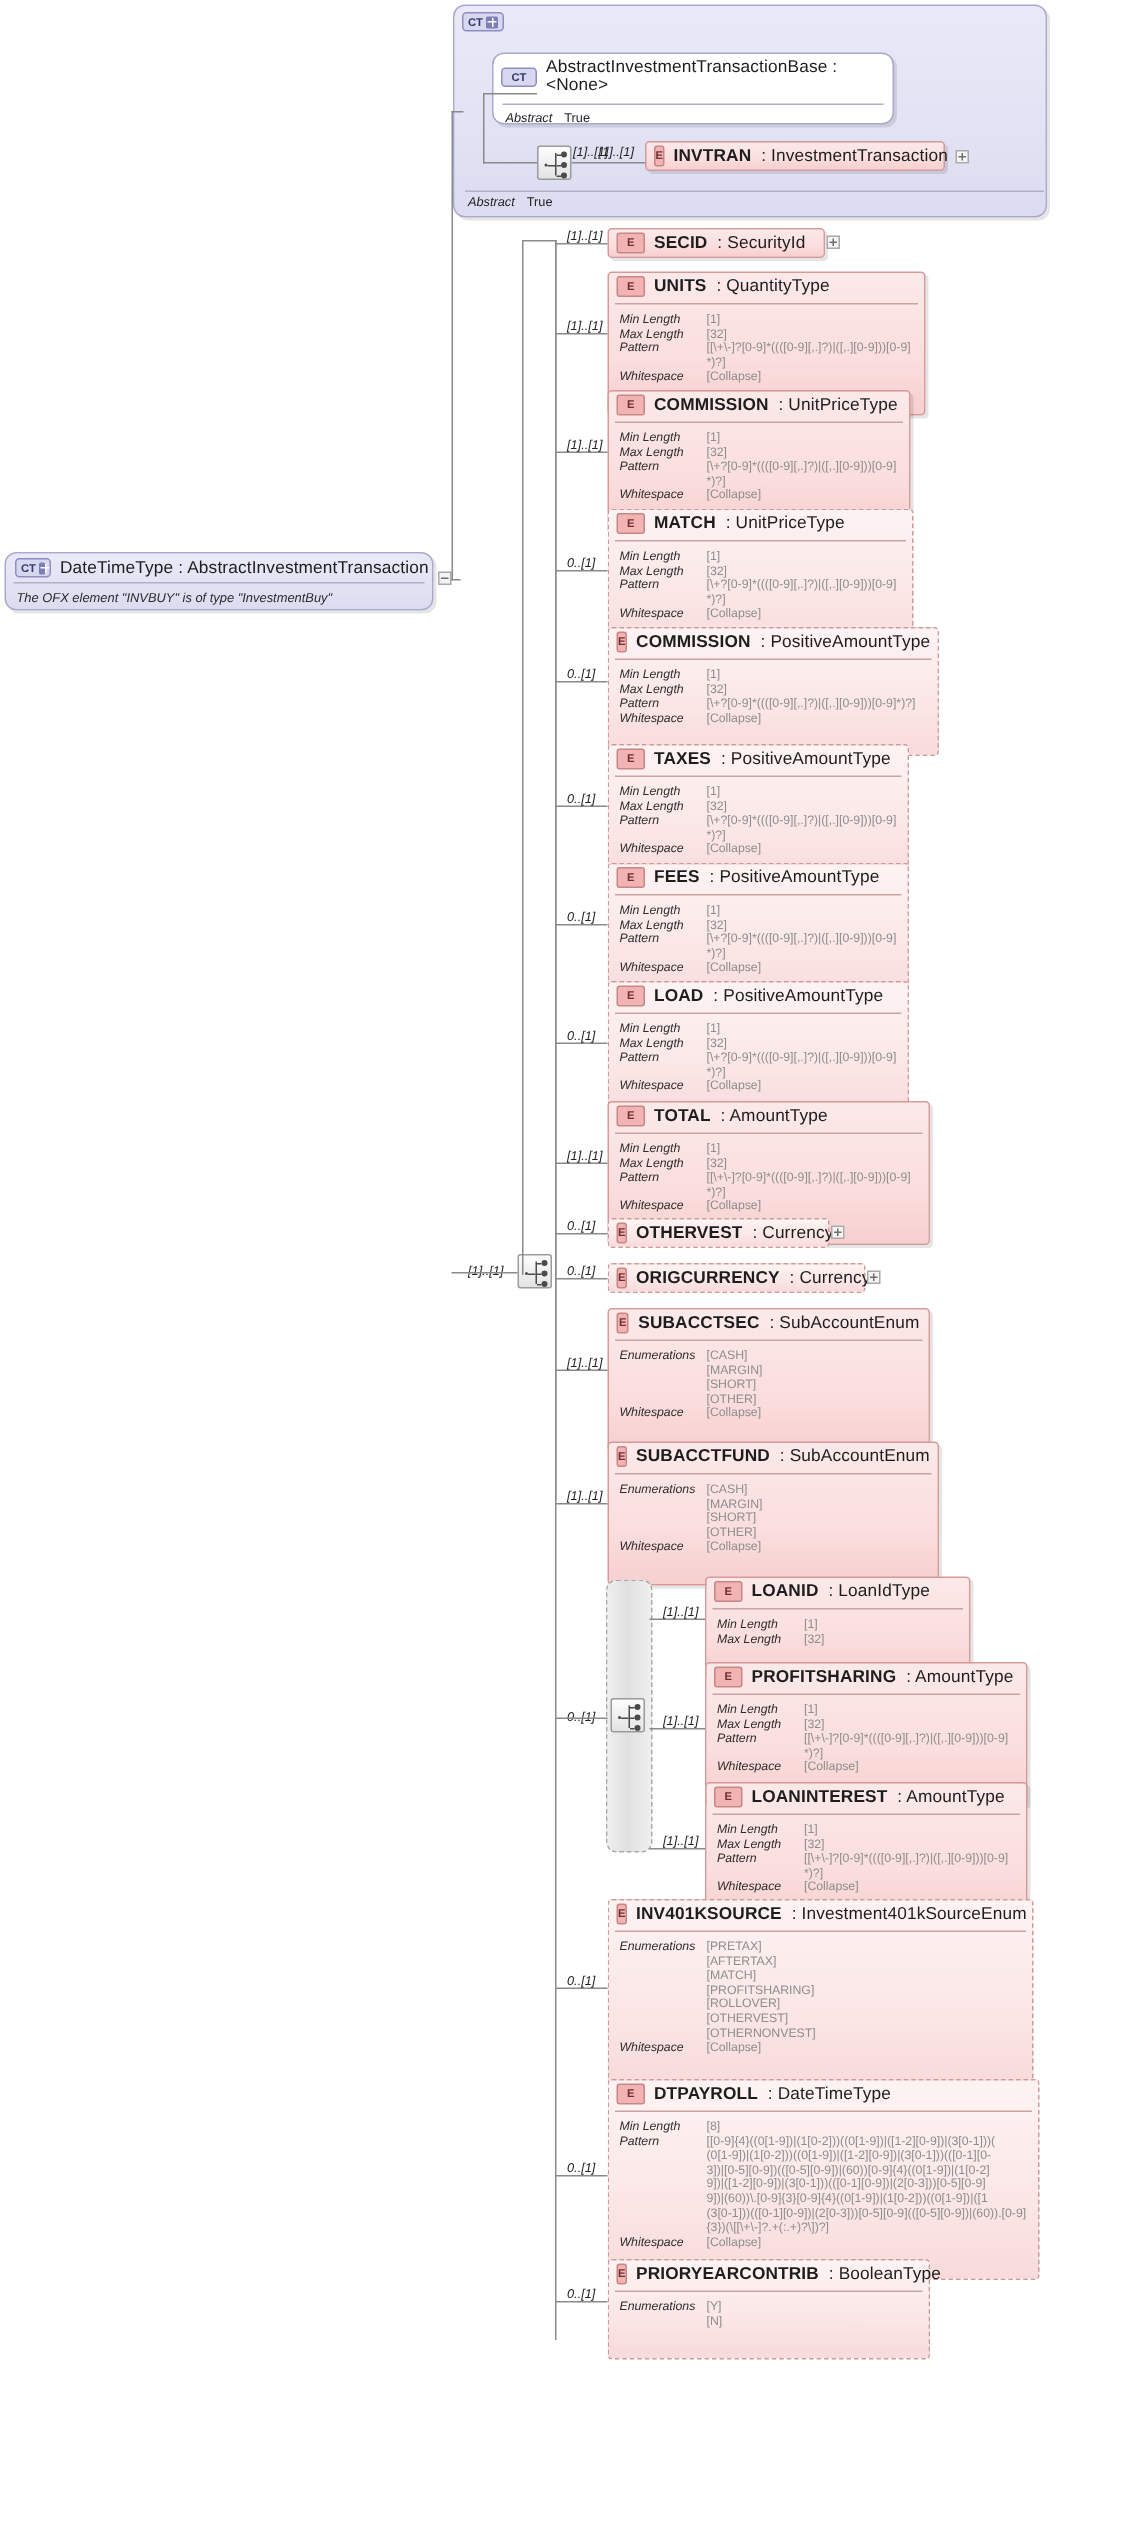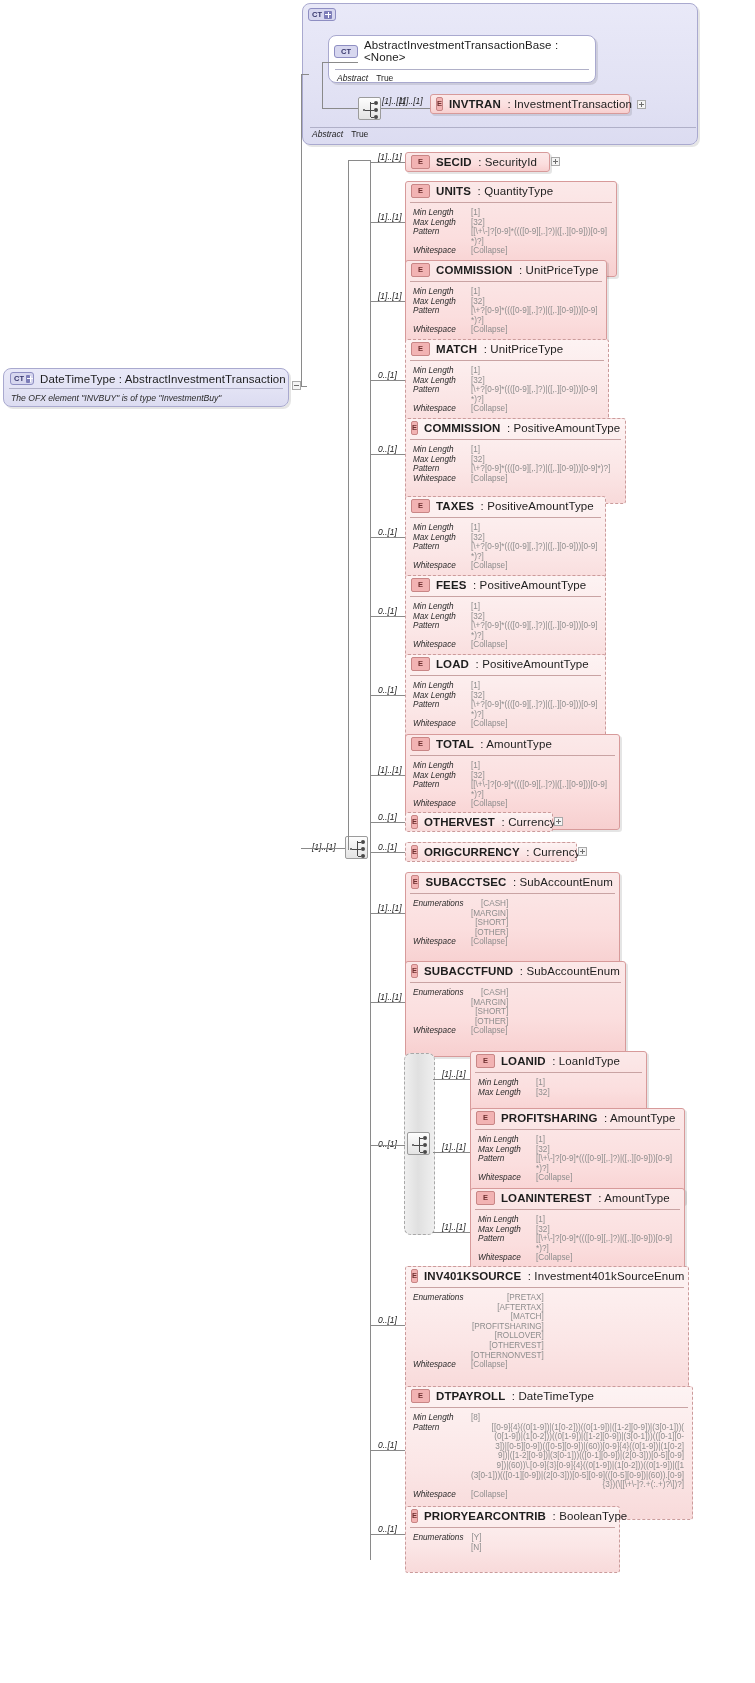--- a/index.html
+++ b/index.html
@@ -18,21 +18,21 @@
 
   
   .node{position:absolute;box-sizing:border-box;border-radius:3px;}
   .node .hdr{display:flex;align-items:center;gap:6px;padding:2px 6px 2px 5px;white-space:nowrap;}
   .node .ttl{font-size:11.5px;color:#1d1d1d;letter-spacing:.1px;}
   .node .ttl b{font-weight:bold;}
   .props{padding:2px 5px 20px 7px;}
   .prow{display:flex;font-size:8.2px;line-height:9.6px;}
   .pname{font-style:italic;color:#2b2b2b;width:58px;flex:0 0 58px;}
   .pval{color:#8d8d8d;font-size:8.2px;word-break:break-all;}
-  .pval.multi{white-space:pre-line;text-align:right;}
+  .pval.multi{white-space:pre-line;}
   .sep{height:1px;background:#c9a3a3;margin:2px 4px 3px 4px;}
   .sep.blue{background:#b0b0c8;}
 
   
   .el{background:linear-gradient(to bottom,#fbe9e9 0%, #fbdede 60%, #f7cfcf 100%);
       border:1px solid #d79a9a;}
   .el.solid{border-style:solid;}
   .el.dash{border-style:dashed;border-color:#cb9b9b;background:linear-gradient(to bottom,#fdf3f3 0%, #fbe6e6 60%, #f8dada 100%);}
   .boxshadow{box-shadow:2px 2px 0 rgba(0,0,0,.10);}
 

